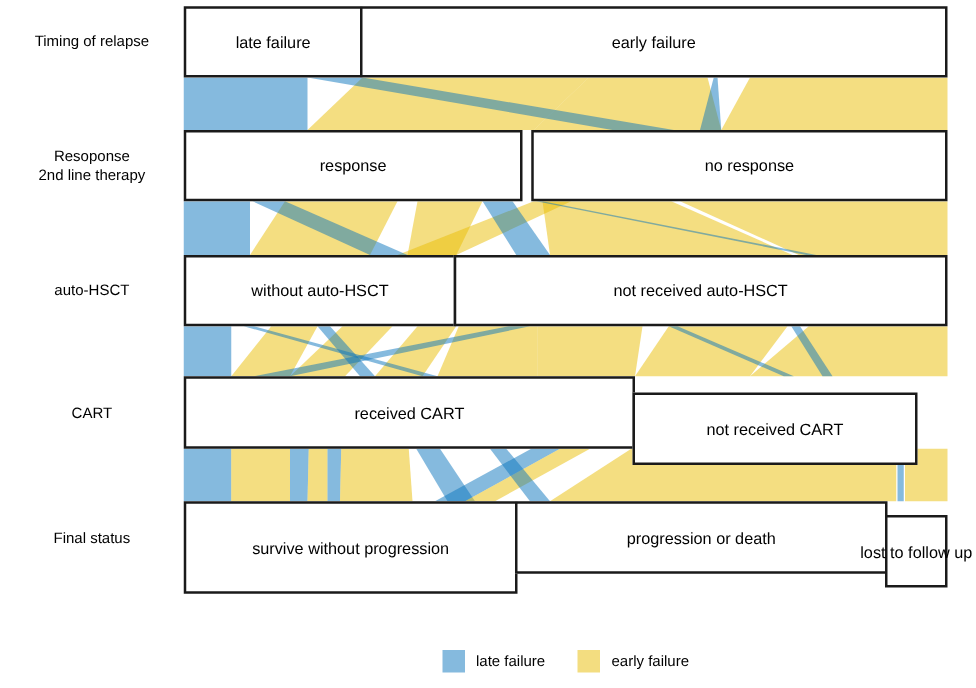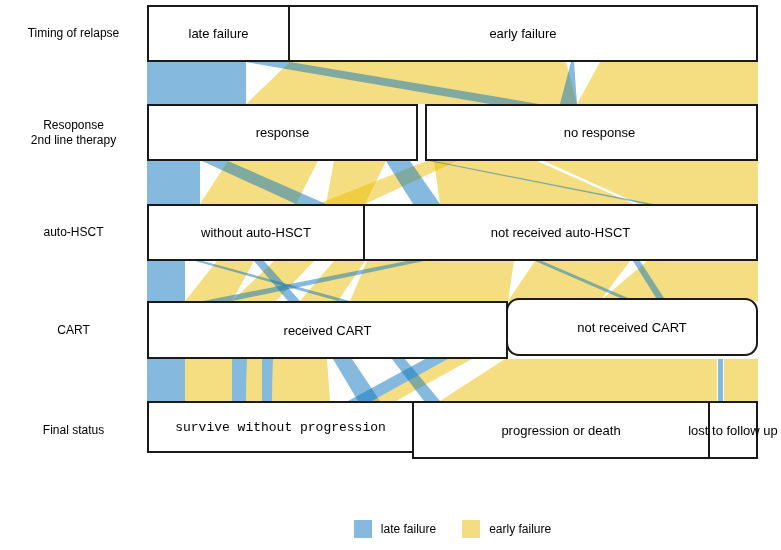--- a/index.html
+++ b/index.html
@@ -88,30 +88,30 @@
       </div>
       <div class="stratum" style="left: 147px; width: 218px; top: 204px; height: 57px; border-color: rgb(26, 26, 26);">
         <span class="lbl">without auto-HSCT</span>
       </div>
       <div class="stratum" style="left: 363px; width: 395px; top: 204px; height: 57px; border-color: rgb(26, 26, 26);">
         <span class="lbl">not received auto-HSCT</span>
       </div>
       <div class="stratum" style="left: 147px; width: 361px; top: 301px; height: 58px; border-color: rgb(26, 26, 26);">
         <span class="lbl">received CART</span>
       </div>
-      <div class="stratum" style="left: 506px; width: 252px; top: 298px; height: 58px; border-color: rgb(26, 26, 26); border-radius: 13px;">
+      <div class="stratum" style="left: 506px; width: 228px; top: 314px; height: 58px; border-color: rgb(26, 26, 26);">
         <span class="lbl">not received CART</span>
       </div>
-      <div class="stratum" style="left: 147px; width: 267px; top: 401px; height: 52px; border-color: rgb(26, 26, 26); font-family: Liberation Mono, monospace;">
+      <div class="stratum" style="left: 147px; width: 267px; top: 401px; height: 74px; border-color: rgb(26, 26, 26);">
         <span class="lbl">survive without progression</span>
       </div>
       <div class="stratum" style="left: 412px; width: 298px; top: 401px; height: 58px; border-color: rgb(26, 26, 26);">
         <span class="lbl">progression or death</span>
       </div>
-      <div class="stratum" style="left: 708px; width: 50px; top: 401px; height: 58px; border-color: rgb(26, 26, 26);">
+      <div class="stratum" style="left: 708px; width: 50px; top: 412px; height: 58px; border-color: rgb(26, 26, 26);">
         <span class="lbl">lost to follow up</span>
       </div>
     </div>
   <div id="axis-labels">
       <div class="axis-label" style="top: 5px; height: 57px;">Timing of relapse</div>
       <div class="axis-label" style="top: 104px; height: 57px;">Resoponse
 2nd line therapy</div>
       <div class="axis-label" style="top: 204px; height: 57px;">auto-HSCT</div>
       <div class="axis-label" style="top: 301px; height: 58px;">CART</div>
       <div class="axis-label" style="top: 401px; height: 58px;">Final status</div>

